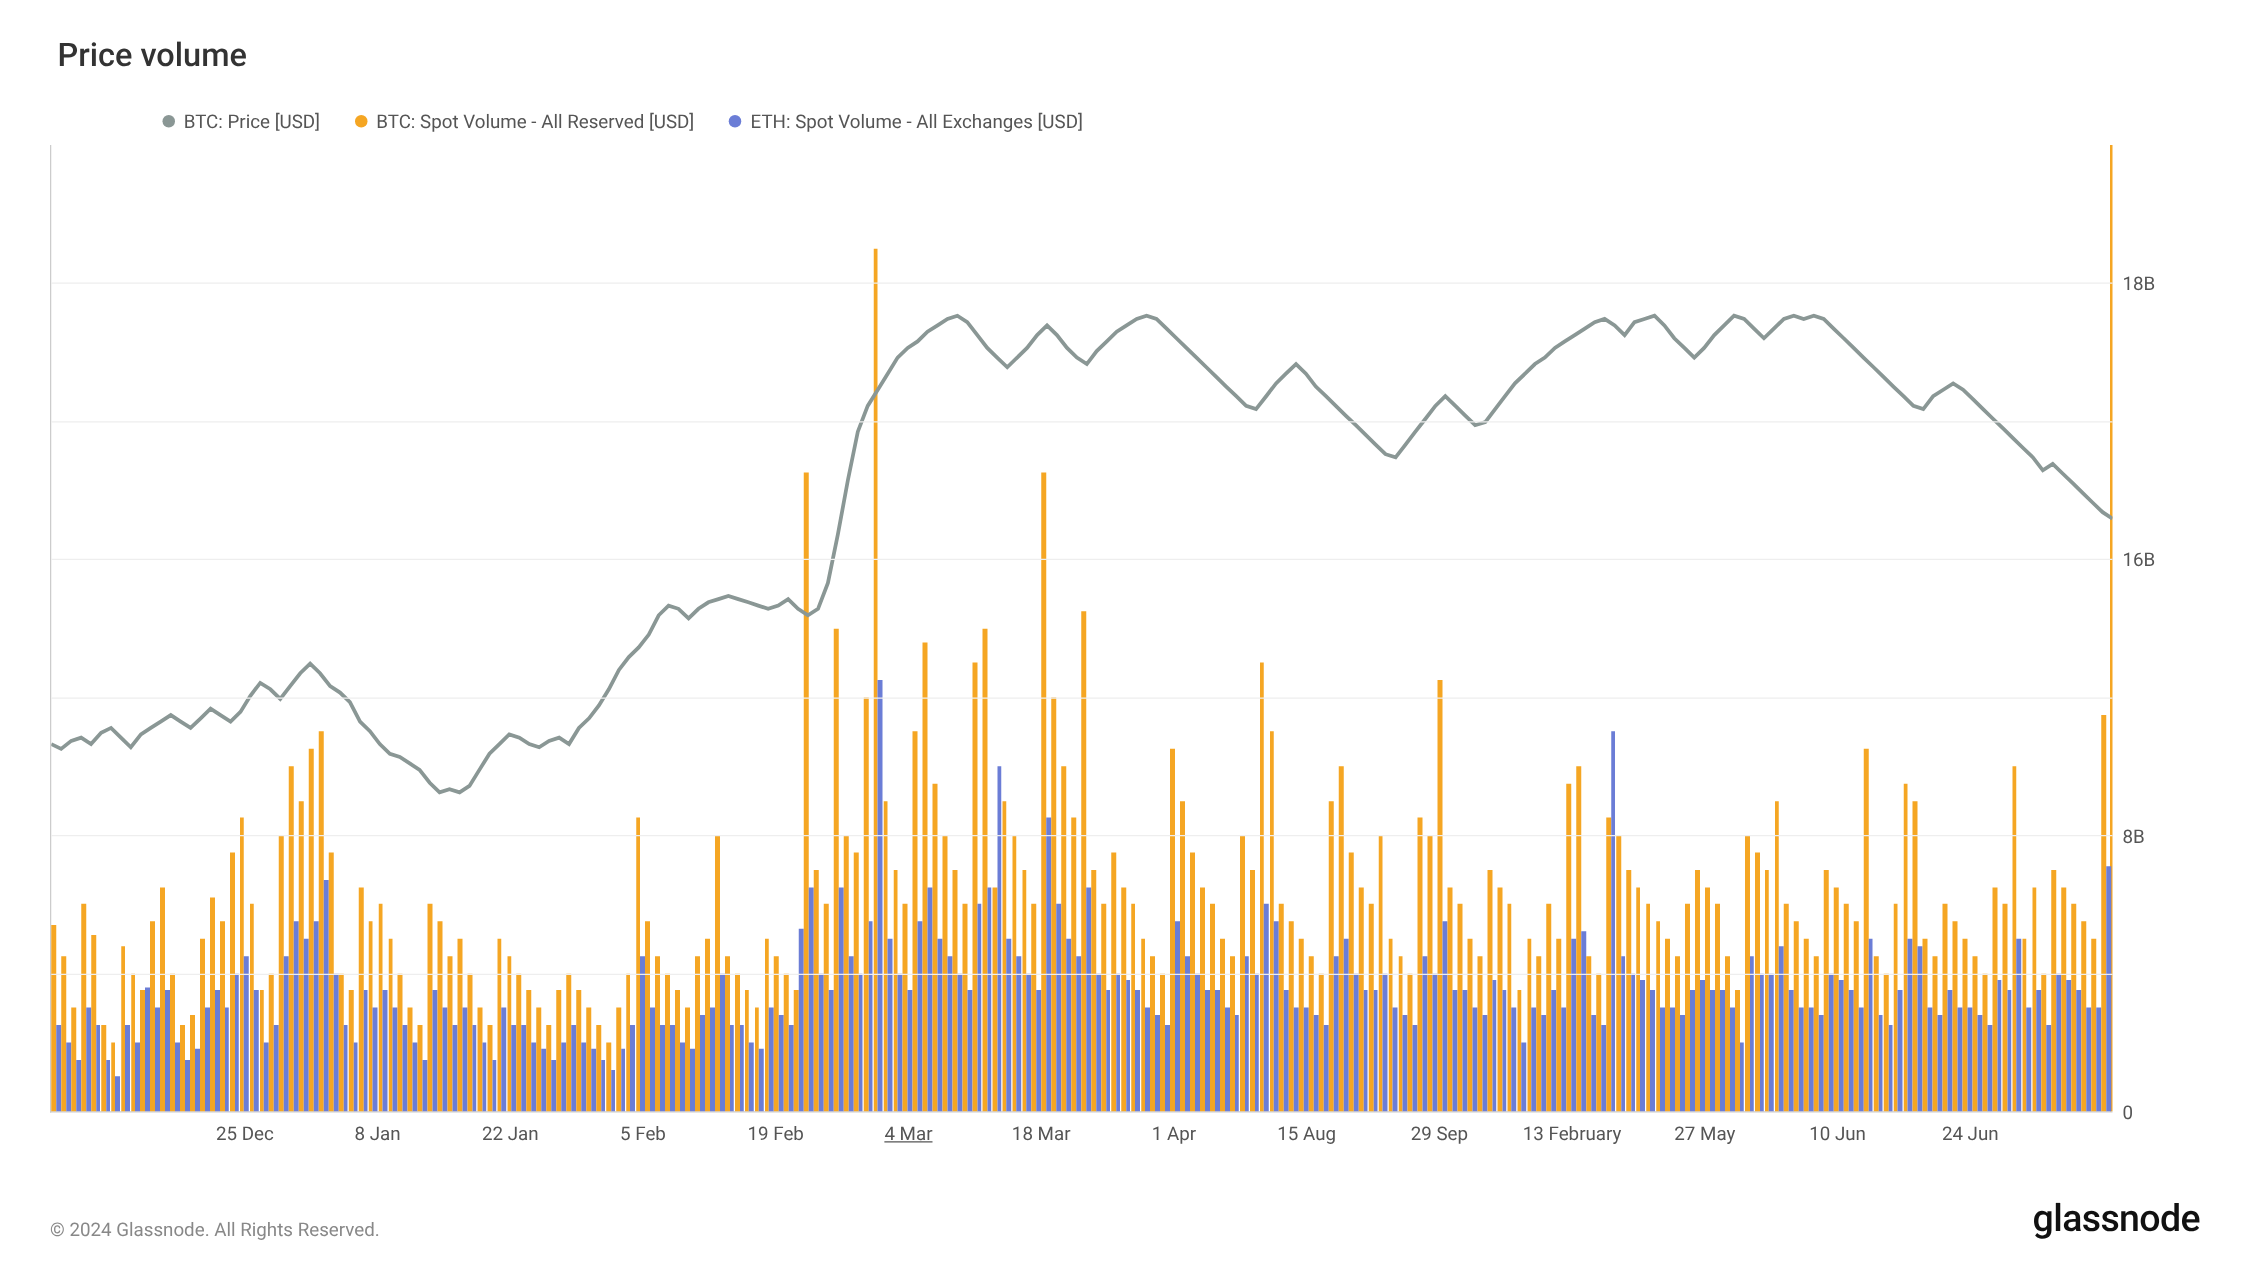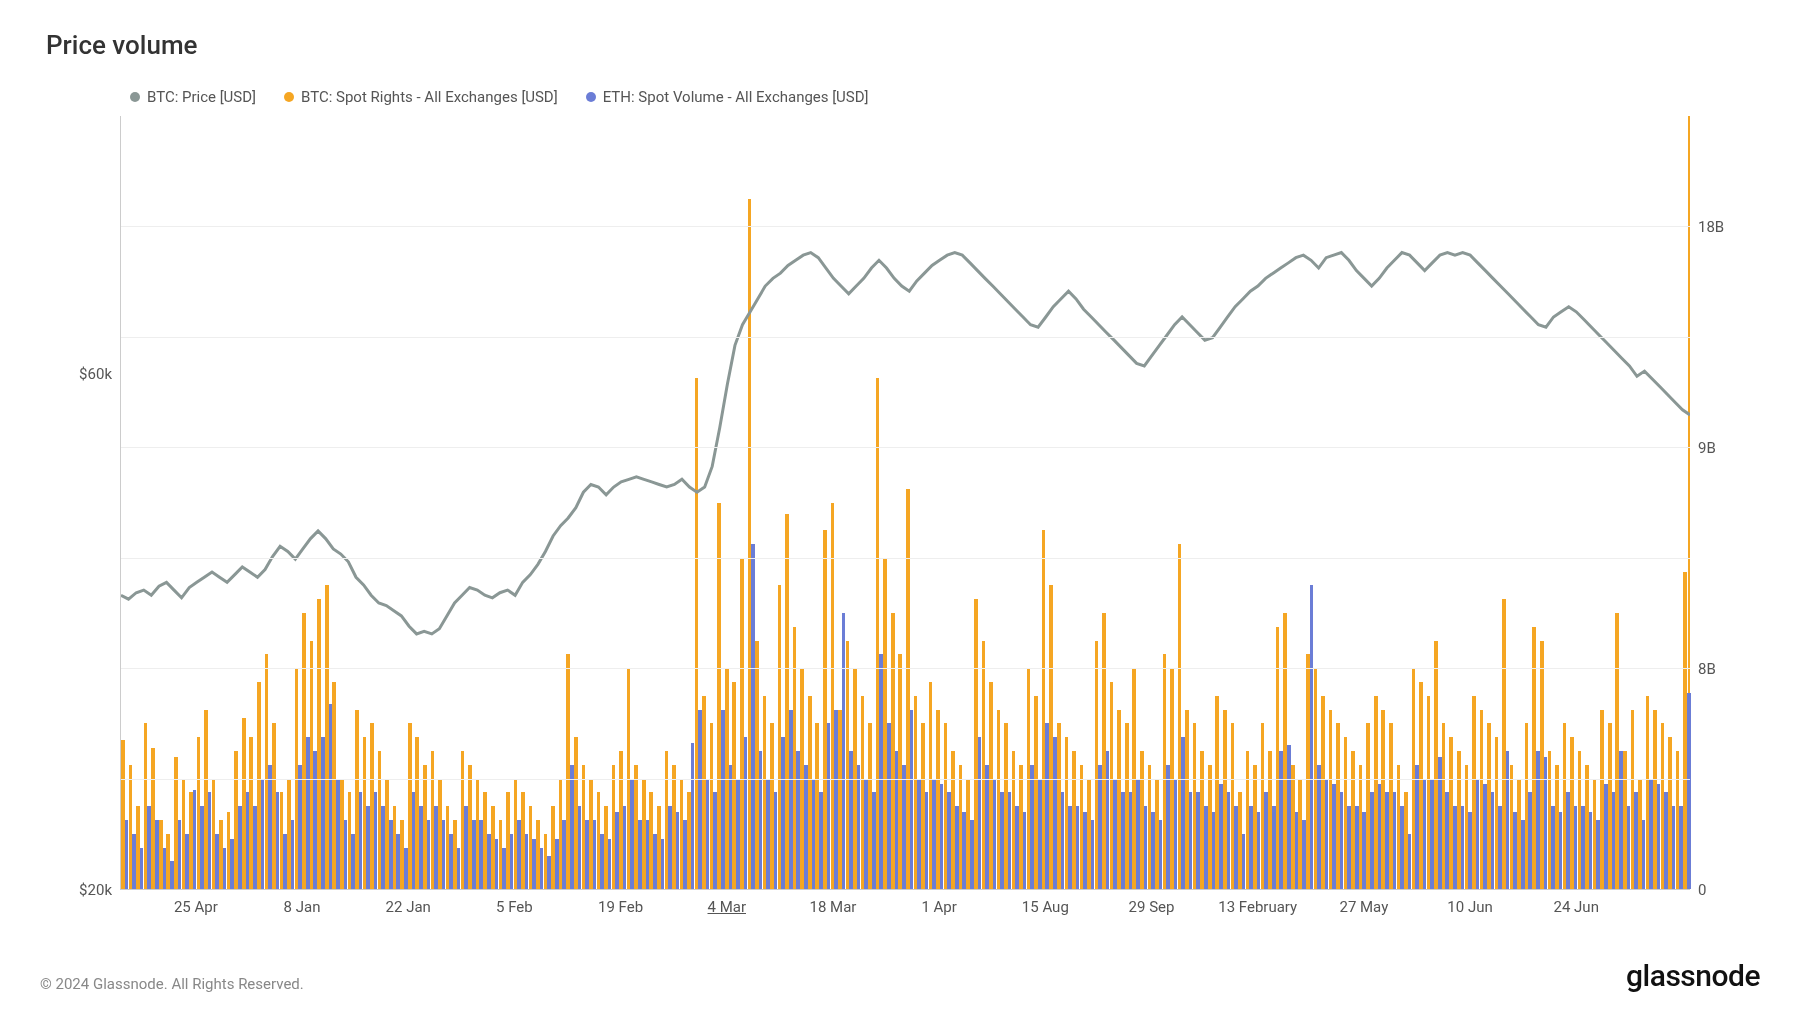--- a/index.html
+++ b/index.html
@@ -120,33 +120,29 @@
 
 <div class="title">Price volume</div>
 
 <div class="legend">
   <div class="legend-item">
     <span class="legend-dot" style="background:#8a9795"></span>
     <span>BTC: Price [USD]</span>
   </div>
   <div class="legend-item">
     <span class="legend-dot" style="background:#f5a623"></span>
-    <span>BTC: Spot Rights - All Exchanges [USD]</span>
+    <span>BTC: Spot Volume - All Reserved [USD]</span>
   </div>
   <div class="legend-item">
     <span class="legend-dot" style="background:#6b7dd6"></span>
     <span>ETH: Spot Volume - All Exchanges [USD]</span>
   </div>
 </div>
 
 <div class="chart-wrap">
-  <div class="y-left" id="y-left">
-      <div class="tick" style="top: 33.3333%;">$60k</div>
-      <div class="tick" style="top: 100%;">$20k</div>
-    </div>
   <div class="plot" id="plot">
     <div class="right-border"></div>
     <div class="bars" id="bars">
         <div class="bar-group">
           <div class="bar btc" style="height: 19.2857%;"></div>
           <div class="bar eth" style="height: 8.92857%;"></div>
         </div>
         <div class="bar-group">
           <div class="bar btc" style="height: 16.0714%;"></div>
           <div class="bar eth" style="height: 7.14286%;"></div>
@@ -981,28 +977,28 @@
       </svg>
   <div class="grid-line" style="top: 14.2857%;"></div>
       <div class="grid-line" style="top: 42.8571%;"></div>
       <div class="grid-line" style="top: 71.4286%;"></div>
       <div class="grid-line" style="top: 85.7143%;"></div>
       <div class="grid-line" style="top: 57.1429%;"></div>
       <div class="grid-line" style="top: 28.5714%;"></div>
     </div>
   <div class="y-right" id="y-right">
       <div class="tick" style="top: 14.2857%;">18B</div>
-      <div class="tick" style="top: 42.8571%;">9B</div>
+      <div class="tick" style="top: 42.8571%;">16B</div>
       <div class="tick" style="top: 71.4286%;">8B</div>
       <div class="tick" style="top: 100%;">0</div>
     </div>
 </div>
 
 <div class="x-axis" id="x-axis">
-    <div class="x-tick" style="left: 4.83092%;">25 Apr</div>
+    <div class="x-tick" style="left: 4.83092%;">25 Dec</div>
     <div class="x-tick" style="left: 11.5942%;">8 Jan</div>
     <div class="x-tick" style="left: 18.3575%;">22 Jan</div>
     <div class="x-tick" style="left: 25.1208%;">5 Feb</div>
     <div class="x-tick" style="left: 31.8841%;">19 Feb</div>
     <div class="x-tick" style="left: 38.6473%; text-decoration: underline;">4 Mar</div>
     <div class="x-tick" style="left: 45.4106%;">18 Mar</div>
     <div class="x-tick" style="left: 52.1739%;">1 Apr</div>
     <div class="x-tick" style="left: 58.9372%;">15 Aug</div>
     <div class="x-tick" style="left: 65.7005%;">29 Sep</div>
     <div class="x-tick" style="left: 72.4638%;">13 February</div>

